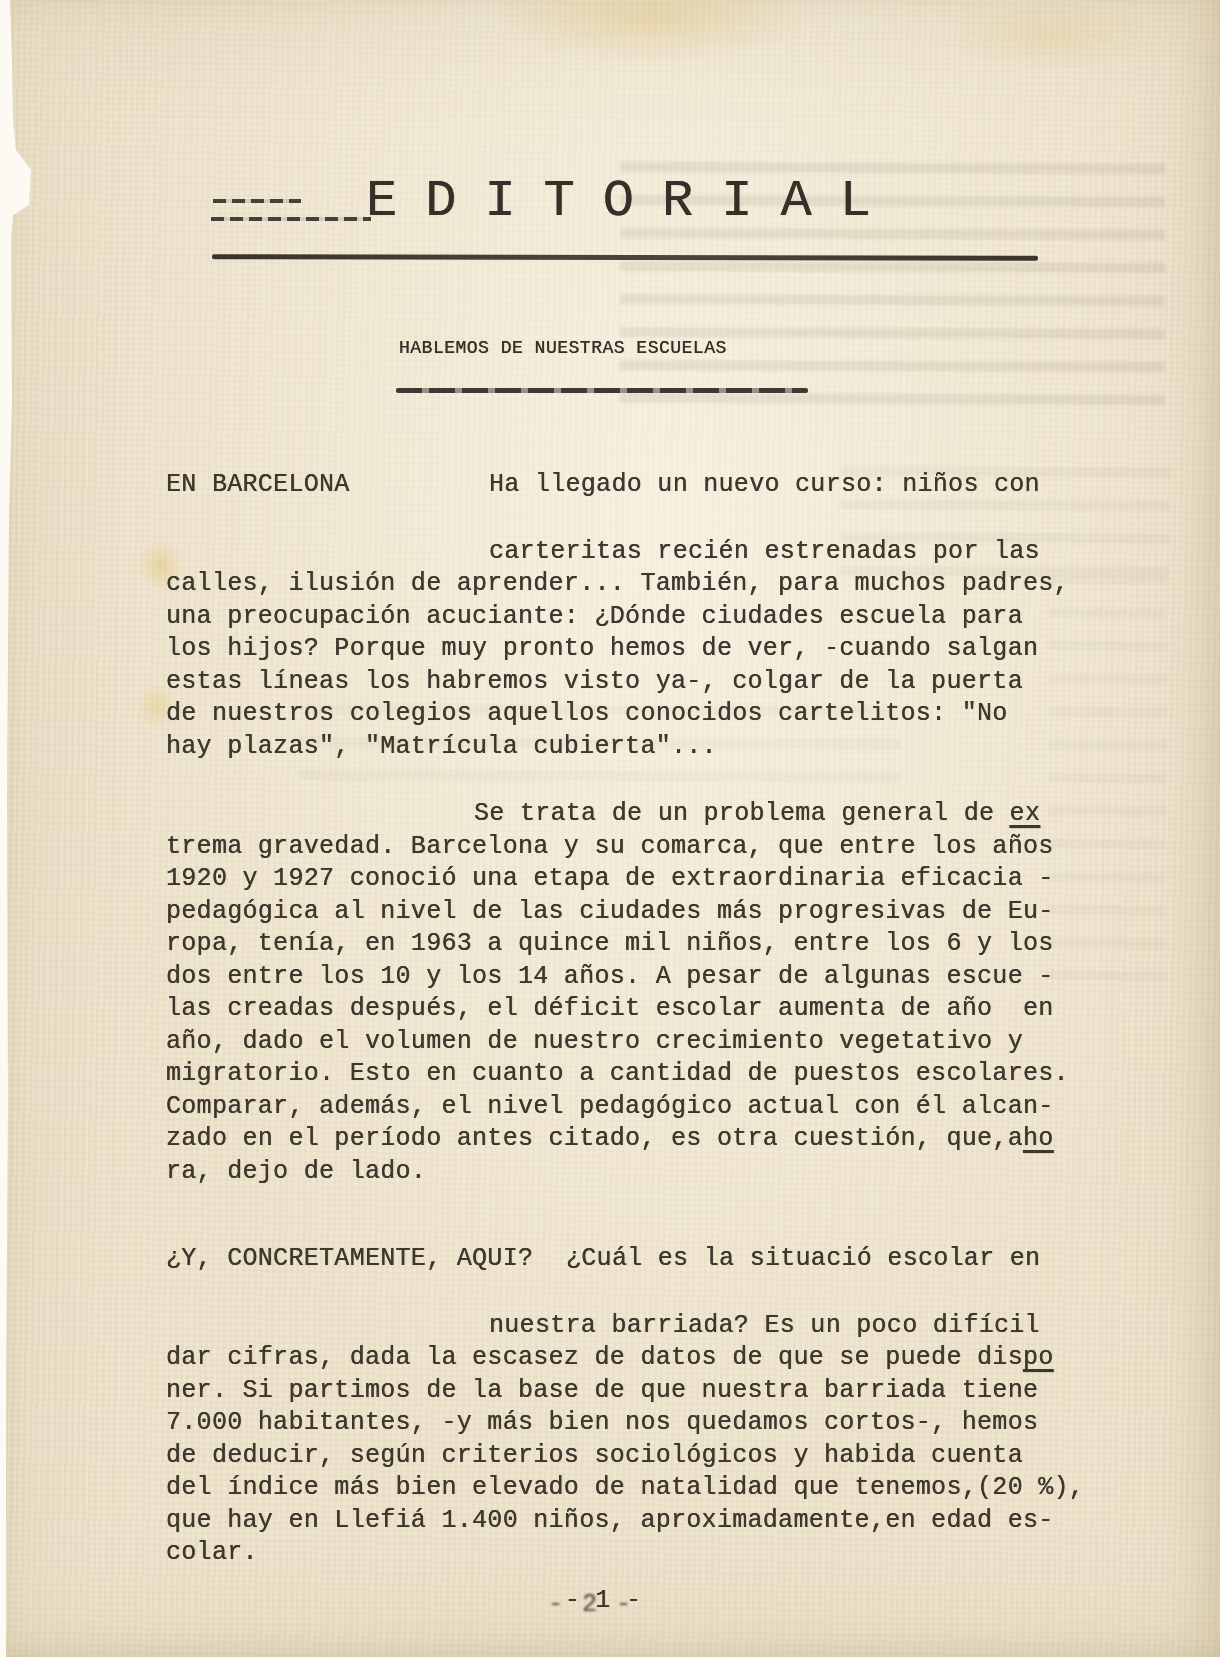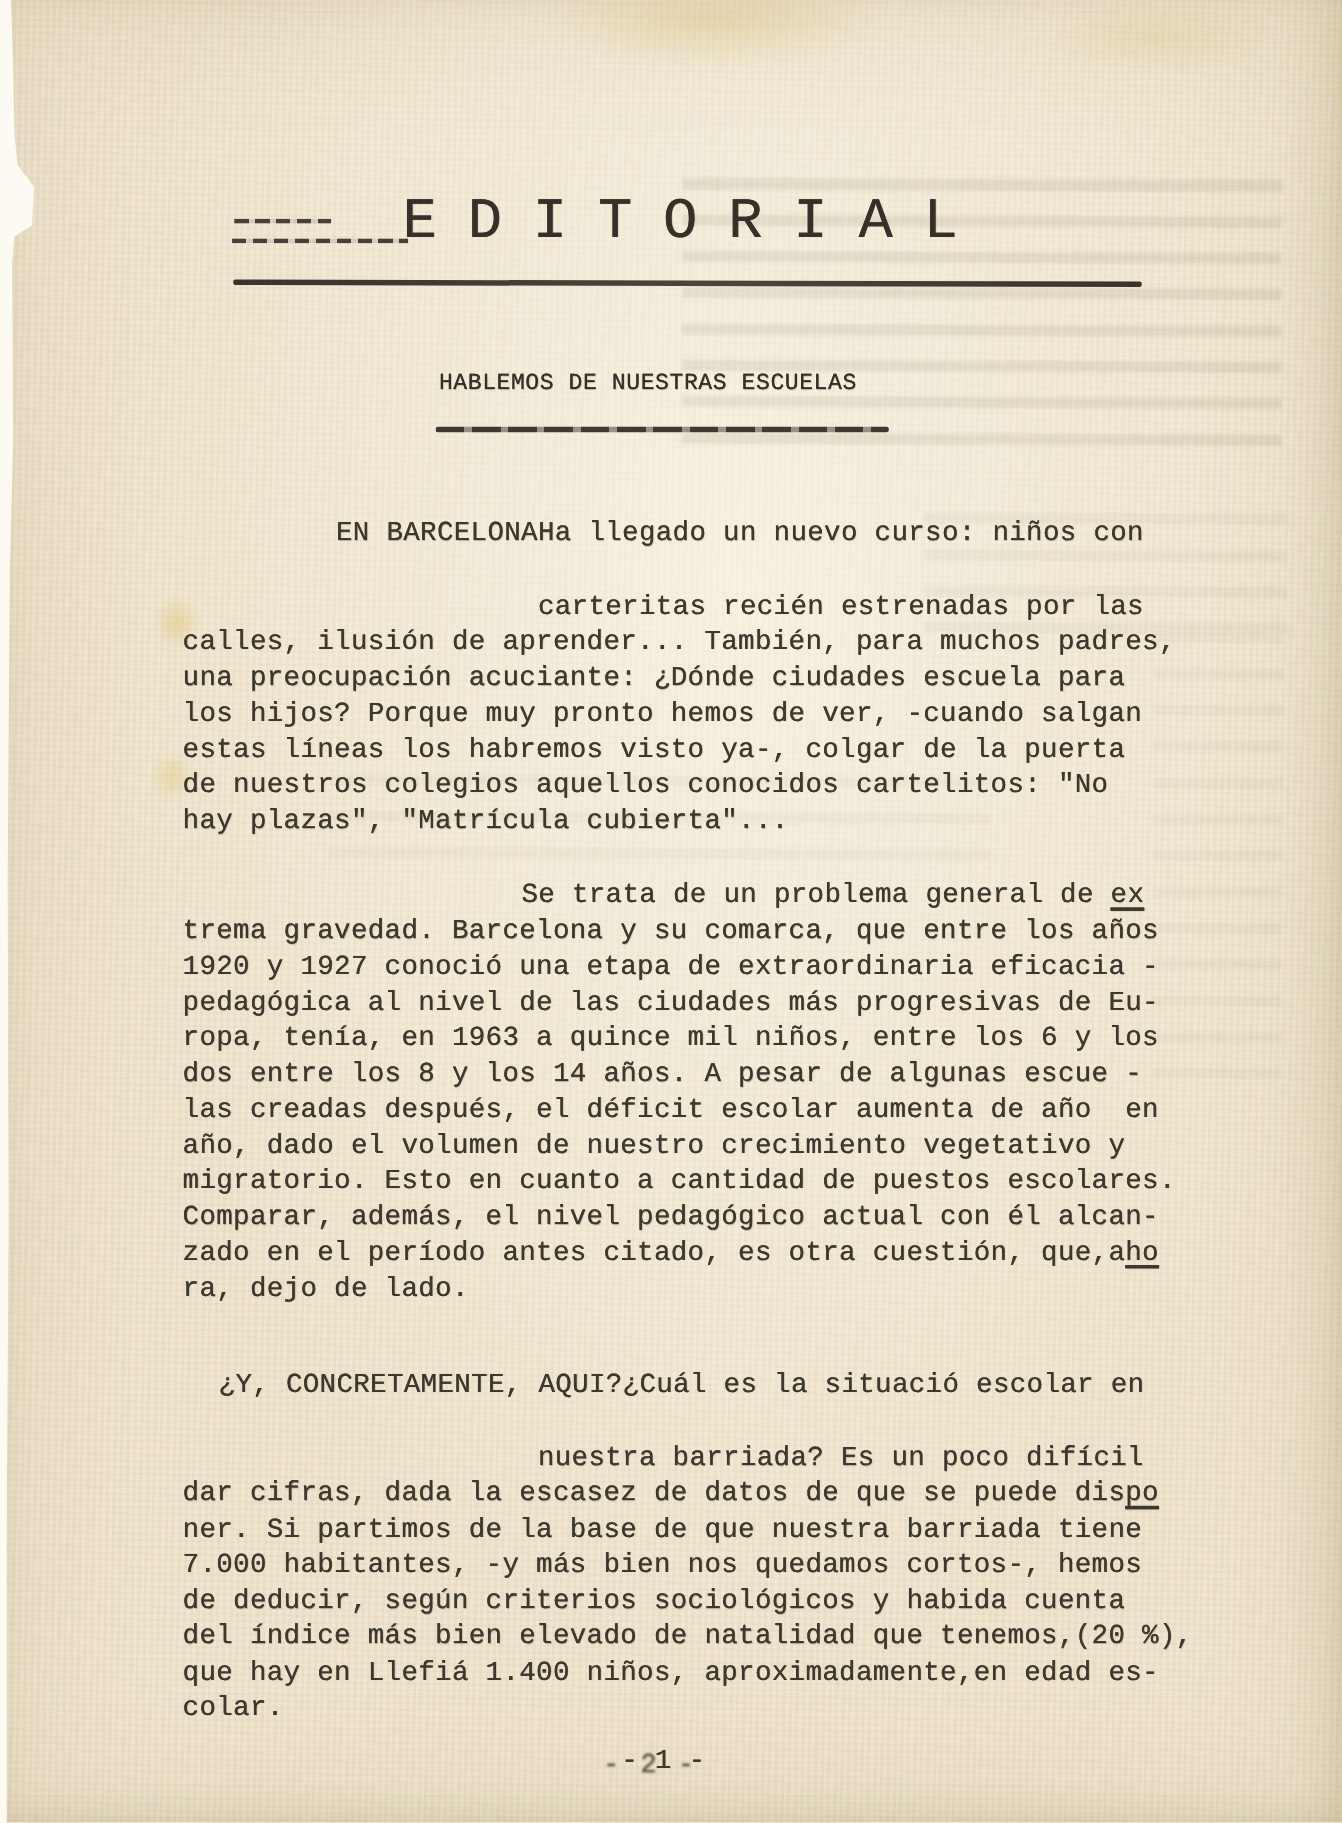--- a/index.html
+++ b/index.html
@@ -25,28 +25,28 @@
   
   .title{position:absolute;left:366px;top:172px;margin:0;font-weight:400;
          font-size:52px;letter-spacing:28px;color:#35302a;white-space:pre;}
   .dash{position:absolute;height:4px;
         background:repeating-linear-gradient(90deg,#45403a 0 13px, rgba(69,64,58,.15) 13px 19px);}
   .dash1{left:213px;top:199px;width:88px;}
   .dash2{left:211px;top:217px;width:160px;}
   .rule{position:absolute;left:212px;top:255px;width:826px;height:5px;border-radius:2px;
         background:linear-gradient(90deg,#39352d,#4a453d 55%,#39352d);transform:rotate(.12deg);}
   .heading{position:absolute;left:399px;top:338px;margin:0;font-weight:400;
-           font-size:21px;letter-spacing:.5px;color:#332f28;white-space:pre;}
+           font-size:18px;letter-spacing:.5px;color:#332f28;white-space:pre;}
   .heading-rule{position:absolute;left:396px;top:388px;width:412px;height:5px;border-radius:2px;
         background:repeating-linear-gradient(90deg,#3e3a33 0 26px, rgba(62,58,51,.5) 26px 33px);}
   
   .bodytext{position:absolute;left:166px;top:0;width:874px;font-size:25px;
             line-height:32.5px;letter-spacing:.3px;}
   .ln{white-space:pre;height:32.5px;}
-  .sec-label{display:inline-block;text-align:right;}
+  .sec-label{display:inline-block;}
   .w323{width:323px;}
   .w400{width:400px;}
   .ind323{margin-left:323px;margin-top:34px;}
   .ind308{margin-left:308px;}
   .p1{margin-top:469px;}
   .p2{margin-top:35px;}
   .p3{margin-top:55px;}
   .u{text-decoration:underline;text-decoration-thickness:3px;text-underline-offset:5px;}
   .footer{margin-top:15px;text-align:center;letter-spacing:.3px;}
   
@@ -106,21 +106,21 @@
         <div class="ln"><span>de nuestros colegios aquellos conocidos cartelitos: "No</span></div>
         <div class="ln"><span>hay plazas", "Matrícula cubierta"...</span></div>
       </div>
 
       <div class="para p2">
         <div class="ln ind308"><span>Se trata de un problema general de </span><span class="u">ex</span></div>
         <div class="ln"><span>trema gravedad. Barcelona y su comarca, que entre los años</span></div>
         <div class="ln"><span>1920 y 1927 conoció una etapa de extraordinaria eficacia -</span></div>
         <div class="ln"><span>pedagógica al nivel de las ciudades más progresivas de Eu-</span></div>
         <div class="ln"><span>ropa, tenía, en 1963 a quince mil niños, entre los 6 y los</span></div>
-        <div class="ln"><span>dos entre los 8 y los 14 años. A pesar de algunas escue -</span></div>
+        <div class="ln"><span>dos entre los 10 y los 14 años. A pesar de algunas escue -</span></div>
         <div class="ln"><span>las creadas después, el déficit escolar aumenta de año  en</span></div>
         <div class="ln"><span>año, dado el volumen de nuestro crecimiento vegetativo y</span></div>
         <div class="ln"><span>migratorio. Esto en cuanto a cantidad de puestos escolares.</span></div>
         <div class="ln"><span>Comparar, además, el nivel pedagógico actual con él alcan-</span></div>
         <div class="ln"><span>zado en el período antes citado, es otra cuestión, que,a</span><span class="u">ho</span></div>
         <div class="ln"><span>ra, dejo de lado.</span></div>
       </div>
 
       <div class="para p3">
         <div class="ln"><span class="sec-label w400">¿Y, CONCRETAMENTE, AQUI?</span><span>¿Cuál es la situació escolar en</span></div>

